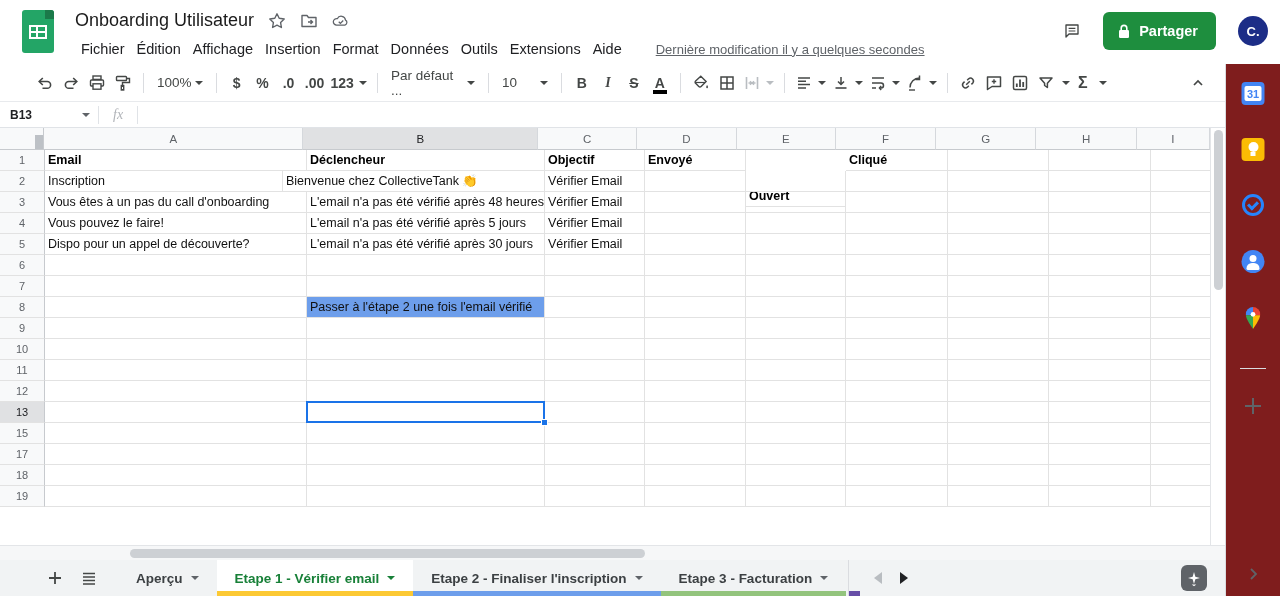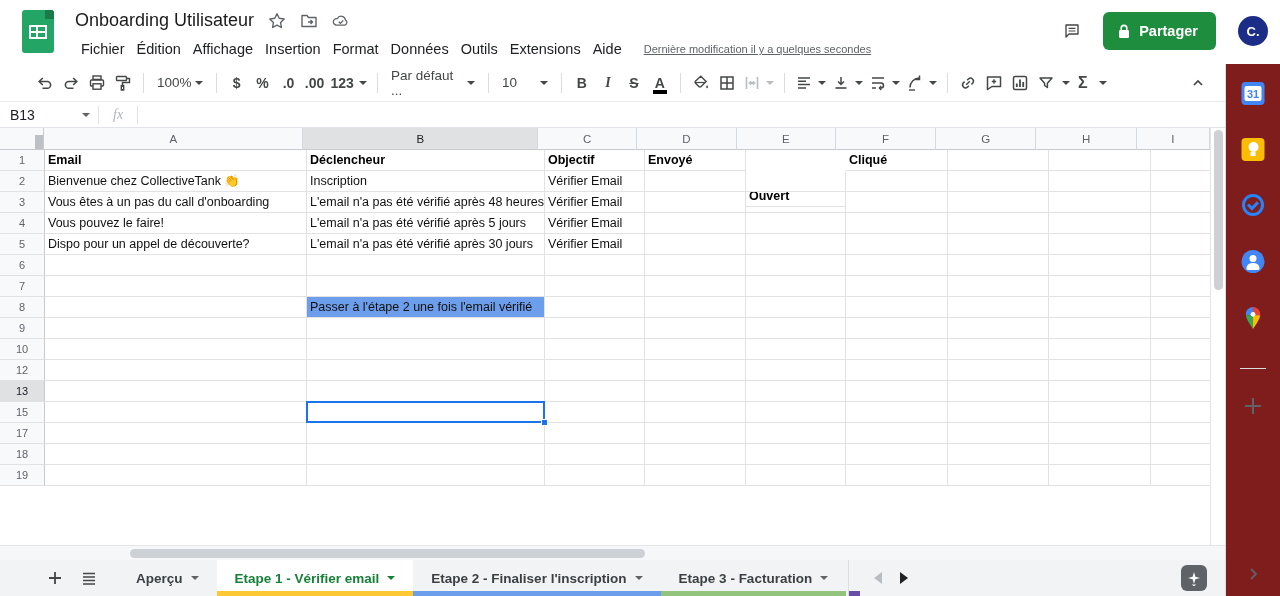--- a/index.html
+++ b/index.html
@@ -12,42 +12,42 @@
   .sheets-logo { position:absolute; left:22px; top:10px; width:32px; height:43px; background:#23a566; border-radius:3px; }
   .sheets-logo .fold { position:absolute; right:0; top:0; width:9px; height:9px; background:#1b7a4a; border-radius:0 3px 0 0; }
   .sheets-logo .grid-glyph { position:absolute; left:7px; top:15px; width:18px; height:14px; border:2px solid #fff; }
   .sheets-logo .grid-glyph:before { content:""; position:absolute; left:0; top:4px; width:14px; height:2px; background:#fff; }
   .sheets-logo .grid-glyph:after { content:""; position:absolute; left:5px; top:0; width:2px; height:10px; background:#fff; }
   .title-row { position:absolute; left:75px; top:10px; display:flex; align-items:center; gap:14px; }
   .doc-title { font-size:18px; font-weight:500; color:#1b1b1b; }
   .tb-icon { width:18px; height:18px; display:inline-flex; align-items:center; justify-content:center; cursor:pointer; }
   .menu-row { position:absolute; left:75px; top:38px; display:flex; align-items:center; font-size:14.5px; color:#202124; }
   .menu-item { padding:3px 6px; border-radius:4px; cursor:pointer; }
-  .last-edit { margin-left:16px; font-size:11px; color:#5f6368; text-decoration:underline; cursor:pointer; white-space:nowrap; }
+  .last-edit { margin-left:28px; font-size:13px; color:#5f6368; text-decoration:underline; cursor:pointer; white-space:nowrap; }
   .tb-right { position:absolute; right:12px; top:12px; display:flex; align-items:center; gap:22px; }
   .share-btn { display:flex; align-items:center; gap:8px; background:#1e8e3e; color:#fff; border:none; border-radius:6px; height:38px; padding:0 18px 0 14px; font-size:14.5px; font-weight:600; cursor:pointer; font-family:inherit; }
   .avatar { width:30px; height:30px; border-radius:50%; background:#1c2d87; color:#fff; font-size:13px; font-weight:600; display:flex; align-items:center; justify-content:center; cursor:pointer; }
 
   
   .toolbar { position:absolute; left:0; top:64px; width:1225px; height:38px; background:#fff; display:flex; align-items:center; padding-left:32px; border-bottom:1px solid #e8eaed; }
   .t-btn { min-width:26px; height:26px; display:flex; align-items:center; justify-content:center; border-radius:4px; cursor:pointer; color:#444746; font-size:14px; gap:2px; padding:0 3px; }
   .t-btn.txt { font-weight:600; font-size:14px; }
   .t-div { width:1px; height:20px; background:#dadce0; margin:0 7px; }
   .caret { width:0; height:0; border-left:4px solid transparent; border-right:4px solid transparent; border-top:4.5px solid #444746; display:inline-block; margin-left:3px; }
   .t-sel { display:flex; align-items:center; height:26px; padding:0 6px; border-radius:4px; cursor:pointer; font-size:13.5px; color:#444746; }
   .t-color-a { position:relative; font-weight:600; font-size:14px; }
   .t-color-a .bar { position:absolute; left:50%; transform:translateX(-50%); bottom:2px; width:14px; height:3.5px; background:#000; }
   .t-btn.disabled { color:#b9bdc1; cursor:default; }
   .t-btn.disabled .caret { border-top-color:#b9bdc1; }
   .t-spacer { flex:1; }
   .t-collapse { margin-right:14px; }
 
   
   .formulabar { position:absolute; left:0; top:102px; width:1225px; height:26px; background:#fff; display:flex; align-items:center; border-bottom:1px solid #e0e3e7; }
-  .namebox { width:98px; padding-left:10px; display:flex; align-items:center; justify-content:space-between; font-size:14px; color:#202124; cursor:pointer; }
+  .namebox { width:98px; padding-left:10px; display:flex; align-items:center; justify-content:space-between; font-size:12px; color:#202124; cursor:pointer;font-weight:bold; }
   .namebox .caret { margin-right:8px; border-top-color:#5f6368; }
   .fb-div { width:1px; height:18px; background:#e0e3e7; }
   .fx { font-family:"Liberation Serif", serif; font-style:italic; color:#b0b3b8; font-size:14px; padding:0 14px; }
 
   
   .grid { position:absolute; left:0; top:128px; width:1210px; height:417px; background:#fff; overflow:hidden; }
   .colhdr-row { display:flex; height:22px; }
   .corner { width:45px; height:22px; background:#f8f9fa; border-right:1px solid #c7cace; border-bottom:1px solid #c7cace; position:relative; }
   .corner:after { content:""; position:absolute; right:0; bottom:0; width:8px; height:14px; background:#bdc1c6; }
   .colhdr { height:22px; background:#f8f9fa; border-right:1px solid #d5d8dc; border-bottom:1px solid #c7cace; display:flex; align-items:center; justify-content:center; font-size:11.5px; color:#5f6368; cursor:pointer; }
@@ -340,22 +340,22 @@
         <div class="g-cell bold" style="width: 100px;">Objectif</div>
         <div class="g-cell bold" style="width: 101px;">Envoyé</div>
         <div class="g-cell bold" style="width: 100px; margin-top: 36px;">Ouvert</div>
         <div class="g-cell bold" style="width: 102px;">Cliqué</div>
         <div class="g-cell" style="width: 101px;"></div>
         <div class="g-cell" style="width: 102px;"></div>
         <div class="g-cell" style="width: 74px;"></div>
       </div>
       <div class="g-row">
         <div class="rowhdr">2</div>
+        <div class="g-cell" style="width: 238px;">Inscription</div>
         <div class="g-cell" style="width: 262px;">Bienvenue chez CollectiveTank 👏</div>
-        <div class="g-cell" style="width: 238px;">Inscription</div>
         <div class="g-cell" style="width: 100px;">Vérifier Email</div>
         <div class="g-cell" style="width: 101px;"></div>
         <div class="g-cell" style="width: 100px;"></div>
         <div class="g-cell" style="width: 102px;"></div>
         <div class="g-cell" style="width: 101px;"></div>
         <div class="g-cell" style="width: 102px;"></div>
         <div class="g-cell" style="width: 74px;"></div>
       </div>
       <div class="g-row">
         <div class="rowhdr">3</div>
@@ -436,20 +436,32 @@
         <div class="g-cell" style="width: 100px;"></div>
         <div class="g-cell" style="width: 101px;"></div>
         <div class="g-cell" style="width: 100px;"></div>
         <div class="g-cell" style="width: 102px;"></div>
         <div class="g-cell" style="width: 101px;"></div>
         <div class="g-cell" style="width: 102px;"></div>
         <div class="g-cell" style="width: 74px;"></div>
       </div>
       <div class="g-row">
         <div class="rowhdr">10</div>
+        <div class="g-cell" style="width: 262px;"></div>
+        <div class="g-cell" style="width: 238px;"></div>
+        <div class="g-cell" style="width: 100px;"></div>
+        <div class="g-cell" style="width: 101px;"></div>
+        <div class="g-cell" style="width: 100px;"></div>
+        <div class="g-cell" style="width: 102px;"></div>
+        <div class="g-cell" style="width: 101px;"></div>
+        <div class="g-cell" style="width: 102px;"></div>
+        <div class="g-cell" style="width: 74px;"></div>
+      </div>
+      <div class="g-row">
+        <div class="rowhdr">11</div>
         <div class="g-cell" style="width: 262px;"></div>
         <div class="g-cell" style="width: 238px;"></div>
         <div class="g-cell" style="width: 100px;"></div>
         <div class="g-cell" style="width: 101px;"></div>
         <div class="g-cell" style="width: 100px;"></div>
         <div class="g-cell" style="width: 102px;"></div>
         <div class="g-cell" style="width: 101px;"></div>
         <div class="g-cell" style="width: 102px;"></div>
         <div class="g-cell" style="width: 74px;"></div>
       </div>

